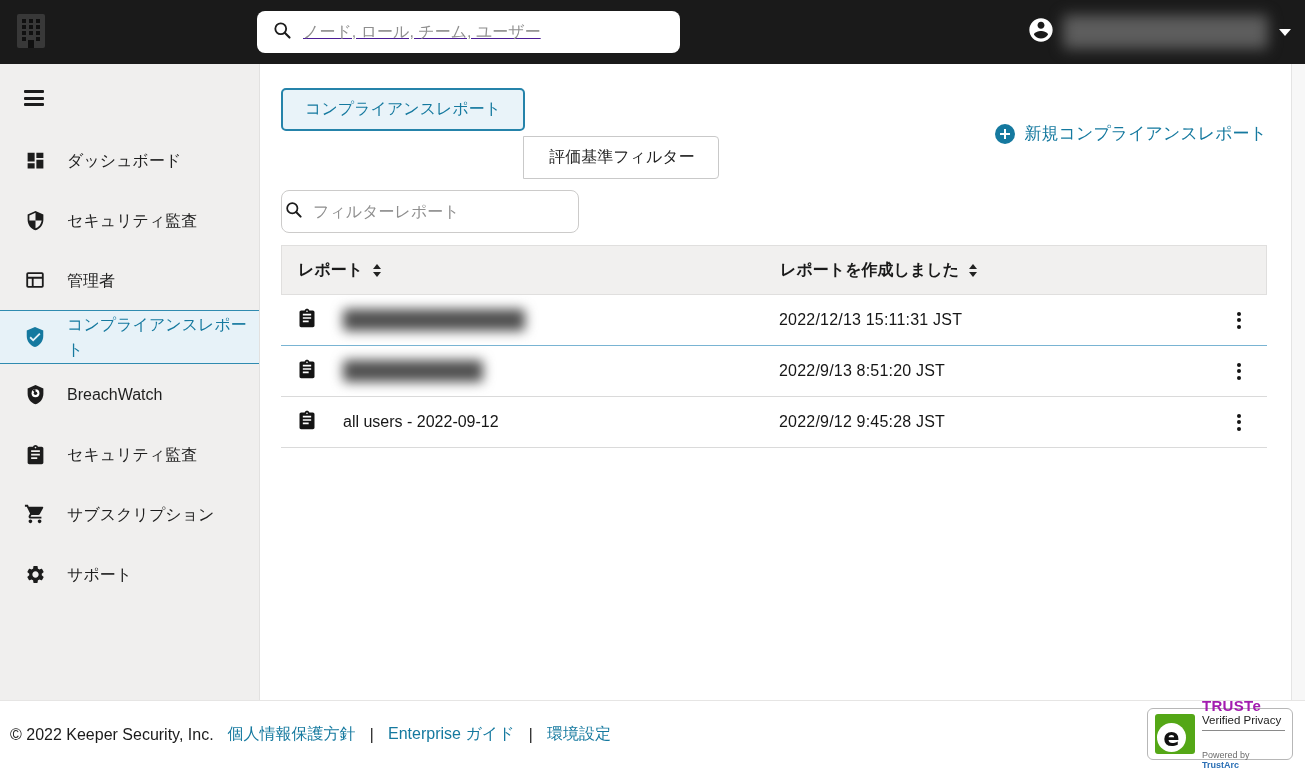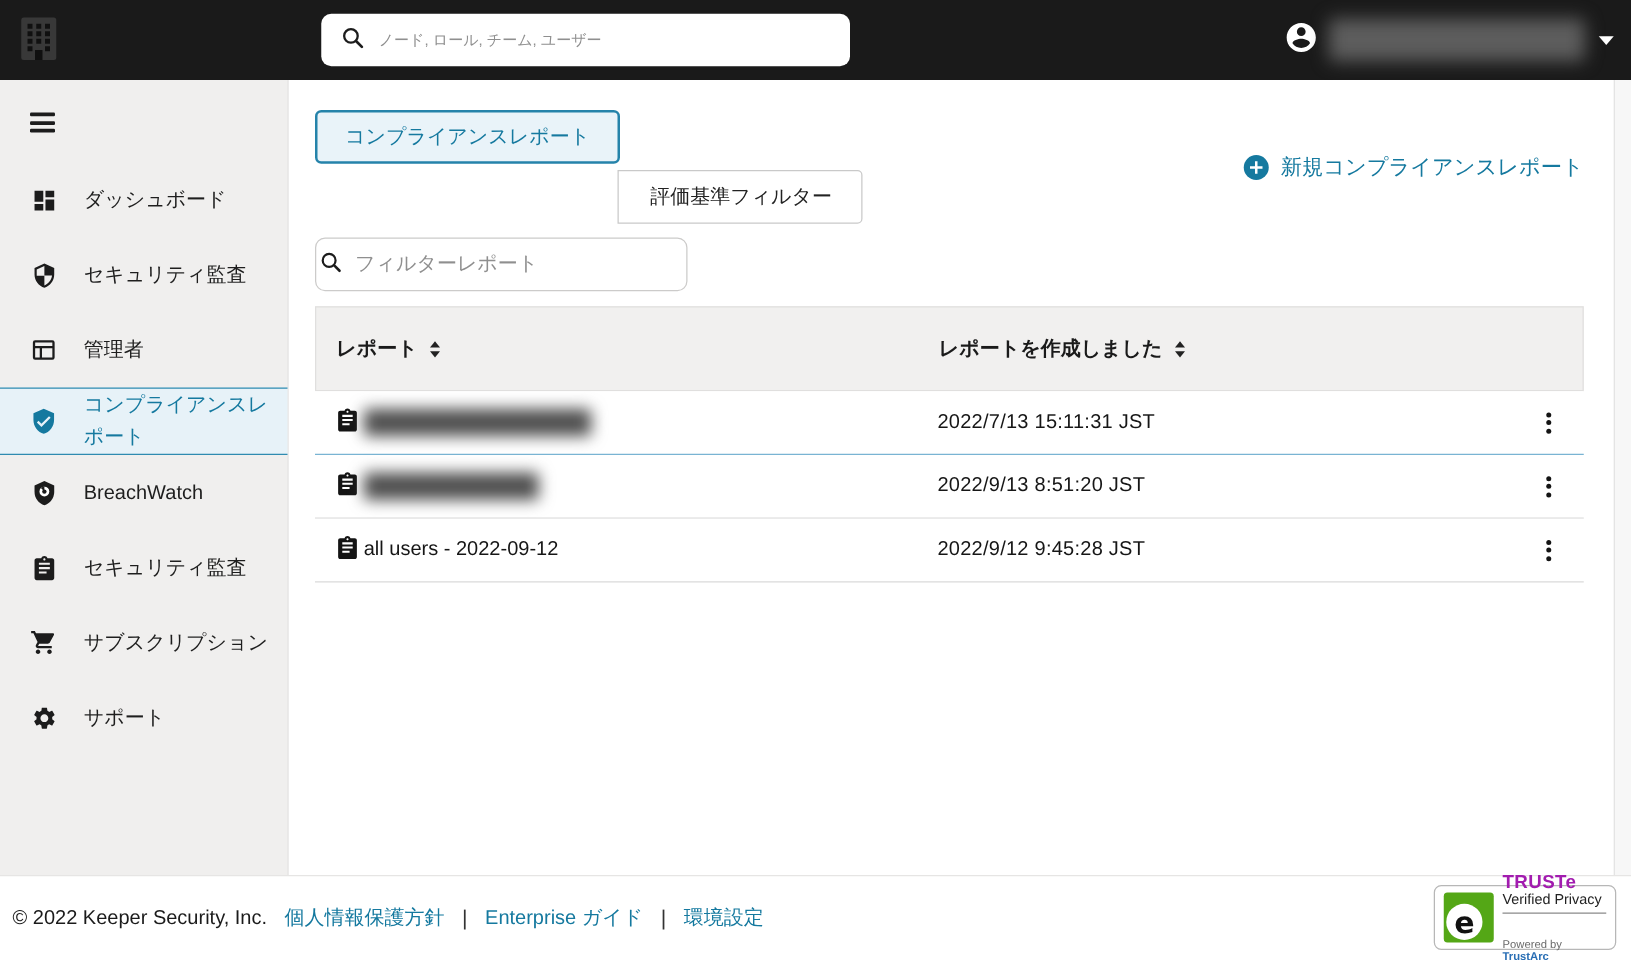--- a/index.html
+++ b/index.html
@@ -4,29 +4,29 @@
 <style>
   * { margin:0; padding:0; box-sizing:border-box; }
   html,body { width:1305px; height:768px; overflow:hidden; }
   body { font-family:"Liberation Sans","DejaVu Sans",sans-serif; background:#fff; color:#1c1c1c; }
   .app { width:1305px; height:768px; display:flex; flex-direction:column; }
 
   
   .topbar { height:64px; background:var(--topbar-black,#1a1a1a); position:relative; display:flex; align-items:center; flex-shrink:0; }
   .logo-btn { margin-left:16px; background:none; border:none; cursor:pointer; }
   .searchbox { position:absolute; left:257px; top:11px; width:423px; height:42px; background:#fff; border-radius:8px; display:flex; align-items:center; padding-left:15px; gap:11px; }
-  .searchbox input { flex:1; border:none; outline:none; font-size:12px; background:transparent; font-family:inherit; color:#a16207; }
+  .searchbox input { flex:1; border:none; outline:none; font-size:16px; background:transparent; font-family:inherit; color:#4c1d95;text-decoration:underline; }
   .searchbox input::placeholder, .filterbox input::placeholder { color:#8f8f8f; }
   .account { position:absolute; right:14px; top:0; height:64px; display:flex; align-items:center; gap:8px; cursor:pointer; }
   .acct-blur { width:205px; height:34px; background:#5d5d5d; filter:blur(7px); border-radius:4px; }
   .caret-down { width:0; height:0; border-left:6px solid transparent; border-right:6px solid transparent; border-top:7px solid #fff; margin-left:3px; }
 
   
   .middle { flex:1; display:flex; position:relative; min-height:0; }
-  .sidebar { width:231px; flex-shrink:0; background:var(--sidebar-gray,#f0efee); border-right:1px solid #e2e1e0; }
+  .sidebar { width:260px; flex-shrink:0; background:var(--sidebar-gray,#f0efee); border-right:1px solid #e2e1e0; }
   .hamburger { margin:26px 0 0 24px; width:20px; background:none; border:none; cursor:pointer; display:block; }
   .hamburger i { display:block; width:20px; height:3px; background:#1c1c1c; border-radius:1px; margin-bottom:3.5px; }
   .hamburger i:last-child { margin-bottom:0; }
   .nav { margin-top:24px; }
   .nav-item { height:60px; display:flex; align-items:center; padding-left:24px; gap:21px; font-size:16px; color:#1e1e1e; cursor:pointer; }
   .nav-item .nicon { width:22px; height:22px; flex-shrink:0; display:flex; align-items:center; justify-content:center; }
   .nav-item .nlabel { line-height:25px; padding-right:8px; }
   .nav-item.selected { height:54px; background:var(--selected-item-bg,#e7f2f8); border-top:1px solid #2f8bb0; border-bottom:1px solid #2f8bb0; color:var(--accent-teal,#15799f); }
 
   .main { flex:1; padding:24px 38px 0 21px; position:relative; background:#fff; }
@@ -43,31 +43,31 @@
   .plus-circle::before, .plus-circle::after { content:""; position:absolute; background:#fff; left:50%; top:50%; transform:translate(-50%,-50%); }
   .plus-circle::before { width:10px; height:2px; }
   .plus-circle::after { width:2px; height:10px; }
 
   
   .filterbox { margin-top:11px; width:298px; height:43px; border:1px solid #cccbca; border-radius:8px; background:#fff; display:flex; align-items:center; padding-left:2px; gap:10px; }
   .filterbox input { flex:1; border:none; outline:none; font-size:16px; background:transparent; font-family:inherit; }
 
   
   .rtable { margin-top:12px; width:100%; }
-  .thead { display:flex; align-items:center; height:68px; background:#f1f0ef; border:1px solid #e0dfde; font-weight:bold; font-size:16px; color:#1a1a1a; }
+  .thead { display:flex; align-items:center; height:50px; background:#f1f0ef; border:1px solid #e0dfde; font-weight:bold; font-size:16px; color:#1a1a1a; }
   .th { display:flex; align-items:center; gap:10px; }
   .th-name { width:498px; padding-left:16px; }
   .th-created { flex:1; }
   .th-actions { width:56px; }
   .sort { display:inline-flex; flex-direction:column; gap:3px; }
   .sort .up { width:0; height:0; border-left:4px solid transparent; border-right:4px solid transparent; border-bottom:5px solid #222; }
   .sort .dn { width:0; height:0; border-left:4px solid transparent; border-right:4px solid transparent; border-top:5px solid #222; }
   .tr { display:flex; align-items:center; height:51px; background:#fff; border-bottom:1px solid #dadada; }
   .tr:nth-child(1) { border-bottom-color:#79b4d3; }
-  .name-cell { width:498px; padding-left:16px; display:flex; align-items:center; gap:3px; }
+  .name-cell { width:498px; padding-left:16px; display:flex; align-items:center; gap:26px; }
   .rname { font-size:16px; color:#161616; }
   .rblur { display:none; height:22px; width:182px; background:#4f4f4f; filter:blur(6px); border-radius:3px; }
   .tr.redacted .rblur { display:block; }
   .tr:nth-child(2) .rblur { width:140px; }
   .created-cell { flex:1; font-size:16px; color:#161616; letter-spacing:.2px; }
   .actions-cell { width:56px; display:flex; justify-content:center; }
   .kebab { background:none; border:none; cursor:pointer; padding:4px 8px; }
   .kebab i { display:block; width:4px; height:4px; border-radius:50%; background:#141414; margin:2.5px auto; }
 
   
@@ -264,21 +264,21 @@
   <div class="tr redacted">
     <div class="name-cell">
       <span>
         <svg width="20" height="22" viewBox="0 0 24 24" fill="#141414">
                     <path d="M19 3h-4.18C14.4 1.84 13.3 1 12 1c-1.3 0-2.4.84-2.82 2H5c-1.1 0-2 .9-2 2v16c0 1.1.9 2 2 2h14c1.1 0 2-.9 2-2V5c0-1.1-.9-2-2-2zm-7 0c.55 0 1 .45 1 1s-.45 1-1 1-1-.45-1-1 .45-1 1-1zm2 14H7v-2h7v2zm3-4H7v-2h10v2zm0-4H7V7h10v2z"></path>
                   </svg>
       </span>
 
       <span class="rblur"></span>
     </div>
-    <div class="created-cell">2022/7/13 15:11:31 JST</div>
+    <div class="created-cell">2022/12/13 15:11:31 JST</div>
     <div class="actions-cell">
       <button class="kebab">
                   <i></i>
                   <i></i>
                   <i></i>
                 </button>
     </div>
   </div>
 
   <div class="tr redacted">

